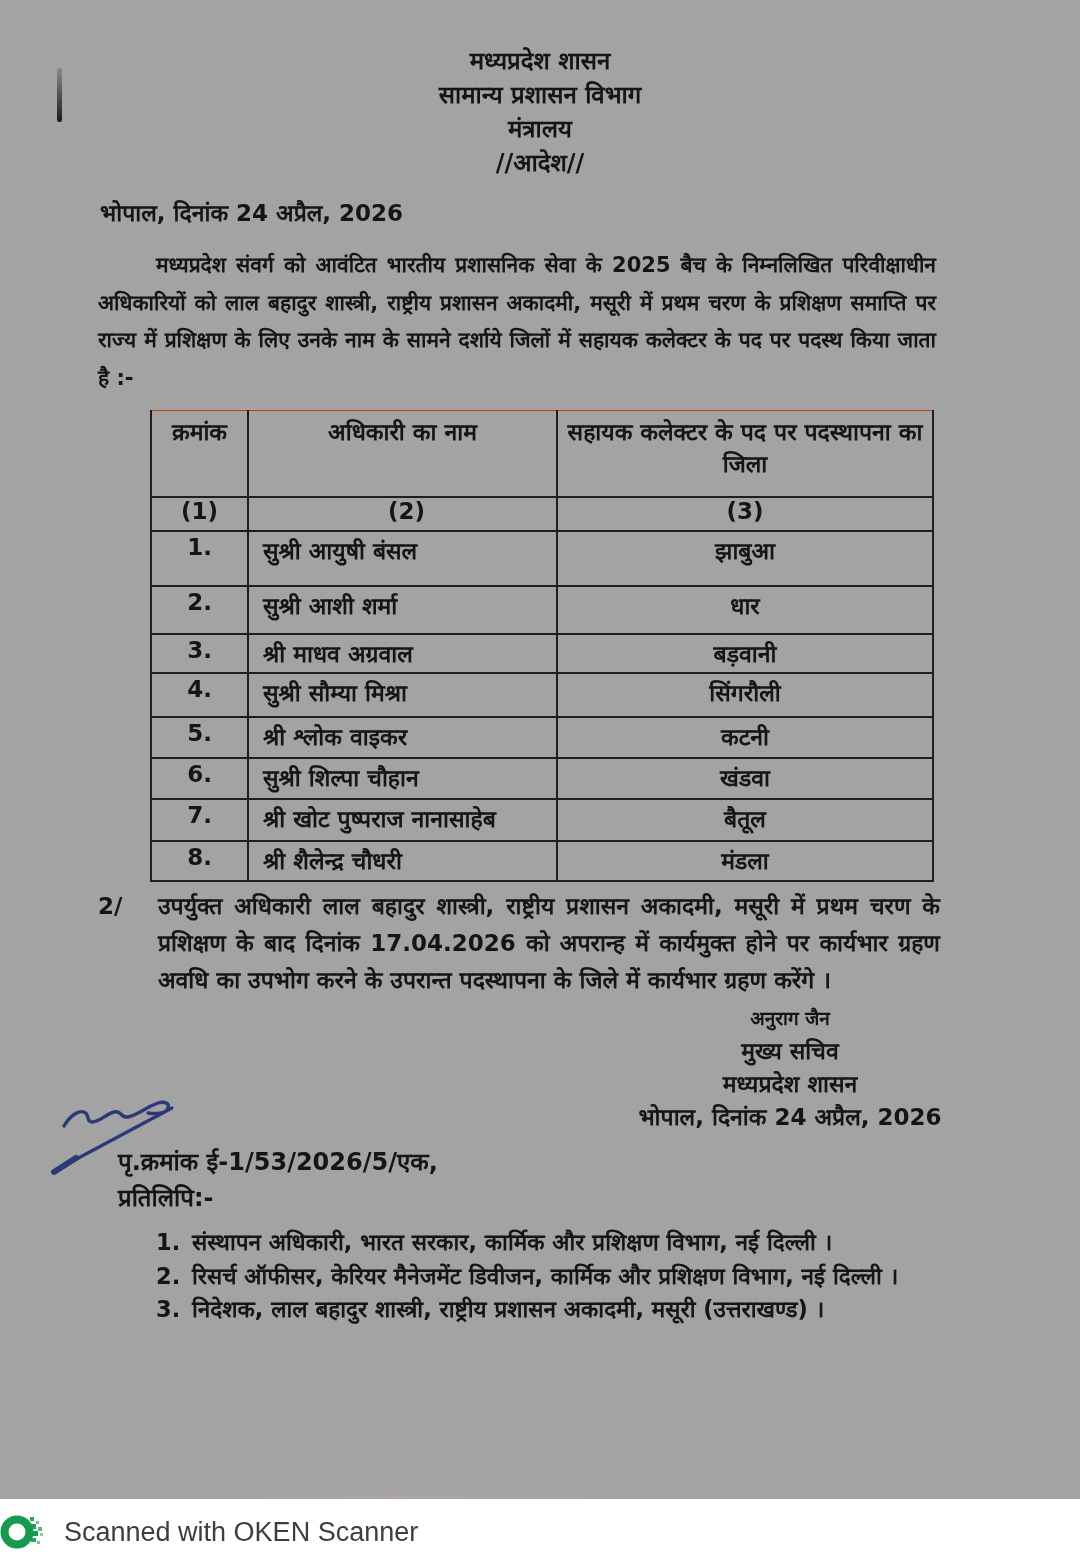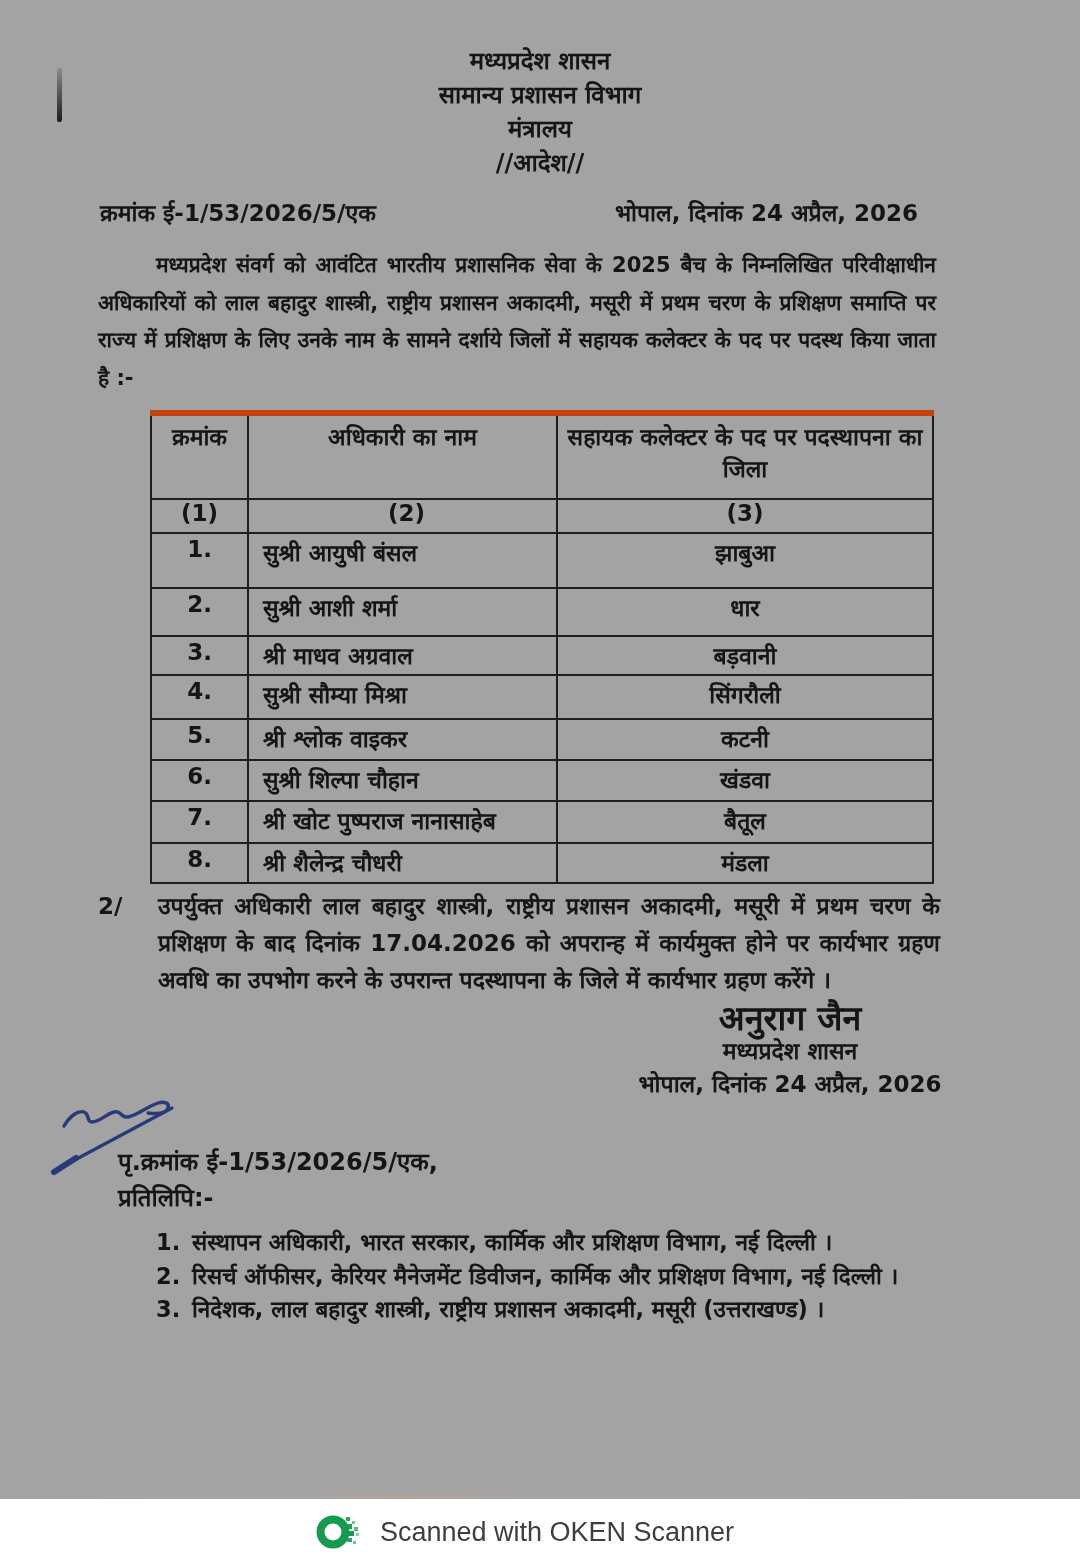--- a/index.html
+++ b/index.html
@@ -47,36 +47,36 @@
     position:absolute; top:410px; left:150px;
     border-collapse:collapse;
     font-size:23px; font-weight:bold;
     background:transparent;
   }
   .posting-table th, .posting-table td {
     border:2px solid #1e1e1e;
     padding:2px 6px;
     vertical-align:top;
   }
-  .posting-table thead th { border-top:6px solid #c2410c; }
+  .posting-table thead th { border-top:1px solid #c2410c; }
   .col-sno { width:97px; text-align:center; }
   .col-name { width:309px; text-align:left; padding-left:14px !important; }
   .col-dist { width:376px; text-align:center; }
   .hdr-row th { height:86px; text-align:center; vertical-align:top; padding-top:4px; }
   .hdr-row th.col-name { text-align:center; padding-left:6px !important; }
   .sub-row td { height:34px; text-align:center; padding:0 6px; }
   .sub-row td.col-name { text-align:center; }
 
   
   .sig-block {
     position:absolute; top:1002px; left:588px; width:404px;
     text-align:center; font-weight:bold;
     font-size:23px; line-height:33px;
   }
-  .sig-block .sig-name { font-size:34px; }
+  .sig-block .sig-name { font-size:19px; }
 
   
   .endorsement {
     position:absolute; top:1144px; left:118px;
     font-size:24px; font-weight:bold; line-height:36px;
   }
   .copy-list {
     position:absolute; top:1226px; left:156px; width:780px;
     font-size:22.5px; font-weight:bold; line-height:33.5px;
   }
@@ -95,21 +95,21 @@
   }
   .page-edge-line {
     position:absolute; top:1496px; left:50px; width:980px; height:2px;
     background:linear-gradient(90deg, rgba(210,185,165,0), rgba(195,165,145,.6) 35%, rgba(195,165,145,.25) 65%, rgba(210,185,165,0));
   }
 
   
   .footer-strip {
     position:absolute; top:1499px; left:0; width:100%; height:66px;
     background:#ffffff;
-    display:flex; align-items:center; justify-content:center;
+    display:flex; align-items:center; justify-content:flex-start;
     padding-right:30px; gap:16px;
   }
   .oken-text {
     font-family:"Liberation Sans",sans-serif;
     font-size:27px; color:#3b3f42; font-weight:normal;
   }
 </style>
 </head>
 <body>
 
@@ -118,21 +118,20 @@
   <div class="scan-mark"></div>
 
   <div class="doc-header">
     <div>मध्यप्रदेश शासन</div>
     <div>सामान्य प्रशासन विभाग</div>
     <div class="ministry">मंत्रालय</div>
     <div>//आदेश//</div>
   </div>
 
   <div class="ref-row">
-    <span>क्रमांक ई-1/53/2026/5/एक</span>
     <span>भोपाल, दिनांक 24  अप्रैल,  2026</span>
   </div>
 
   <div class="para1">मध्यप्रदेश संवर्ग को आवंटित भारतीय प्रशासनिक सेवा के 2025 बैच के निम्नलिखित परिवीक्षाधीन अधिकारियों को लाल बहादुर शास्त्री, राष्ट्रीय प्रशासन अकादमी, मसूरी में प्रथम चरण के प्रशिक्षण समाप्ति पर राज्य में प्रशिक्षण के लिए उनके नाम के सामने दर्शाये जिलों में सहायक कलेक्टर के पद पर पदस्थ किया जाता है :-</div>
 
   <table class="posting-table">
     <thead>
       <tr class="hdr-row">
         <th class="col-sno">क्रमांक</th>
         <th class="col-name">अधिकारी का नाम</th>
@@ -188,20 +187,21 @@
     </tbody>
   </table>
 
   <div class="para2">
     <span class="p2-no">2/</span>
     <span class="p2-text">उपर्युक्त अधिकारी लाल बहादुर शास्त्री, राष्ट्रीय प्रशासन अकादमी, मसूरी में प्रथम चरण के प्रशिक्षण के बाद दिनांक 17.04.2026 को अपरान्ह में कार्यमुक्त होने पर कार्यभार ग्रहण अवधि का उपभोग करने के उपरान्त पदस्थापना के जिले में कार्यभार ग्रहण करेंगे ।</span>
   </div>
 
   <div class="sig-block">
     <div class="sig-name">अनुराग जैन</div>
+    <div>मुख्य सचिव</div>
     <div>मध्यप्रदेश शासन</div>
     <div>भोपाल, दिनांक  24 अप्रैल, 2026</div>
   </div>
 
   <svg class="ink-signature" width="160" height="125" viewBox="0 0 160 125">
     <path d="M14,38 c6,-10 14,-16 20,-14 c6,2 2,10 8,10 c8,0 14,-8 22,-10 c8,-2 6,6 14,5 c10,-2 18,-10 30,-14 c6,-2 12,0 10,5 c-2,6 -12,6 -20,5" fill="none" stroke="#2a3a78" stroke-width="3.4" stroke-linecap="round"></path>
     <path d="M6,82 L122,20" fill="none" stroke="#2a3a78" stroke-width="3.2" stroke-linecap="round"></path>
     <path d="M4,84 L26,70" fill="none" stroke="#2a3a78" stroke-width="6" stroke-linecap="round"></path>
   </svg>
 

